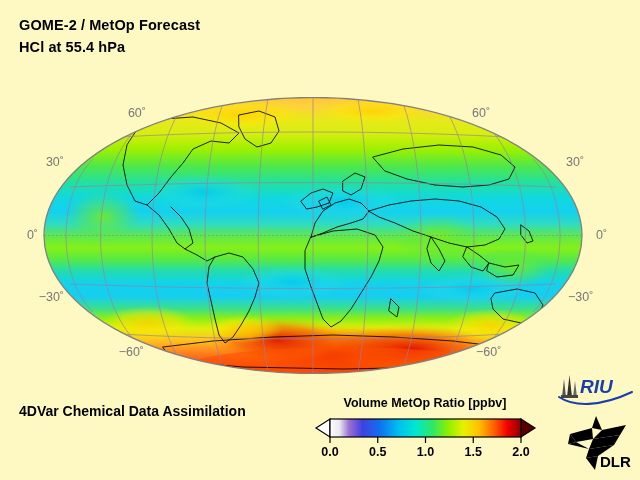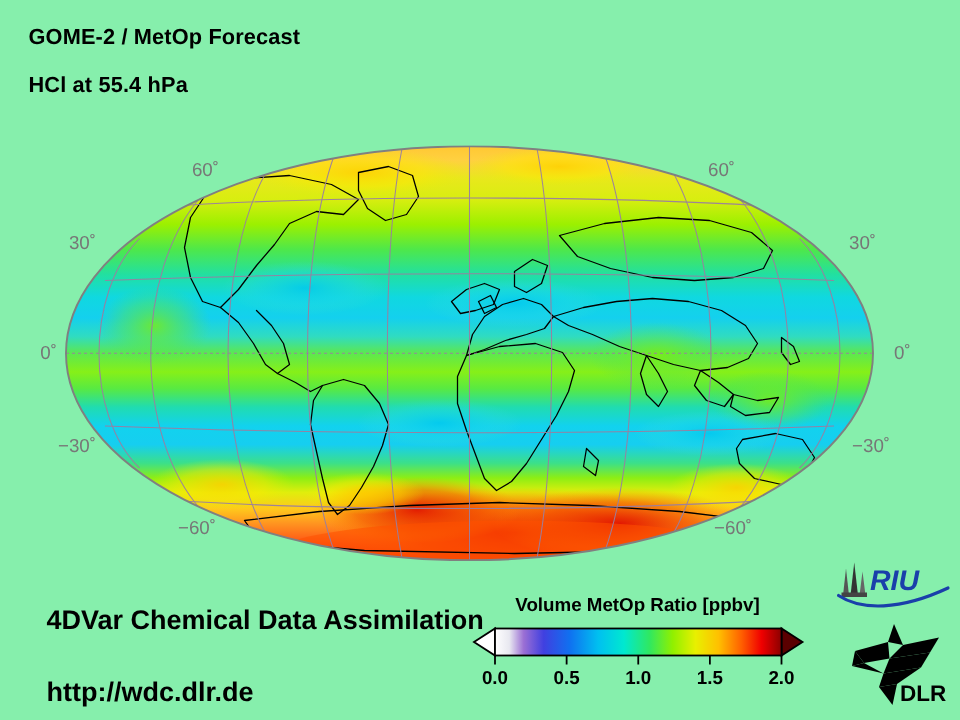--- a/index.html
+++ b/index.html
@@ -1,42 +1,42 @@
 <!DOCTYPE html>
 <html><head>
 <meta charset="utf-8">
 <style>
   html,body{margin:0;padding:0;background:#ffffff;}
   body{
     width:640px;height:480px;position:relative;overflow:hidden;
     font-family:"Liberation Sans","DejaVu Sans",sans-serif;
     color:#000;
   }
-  #figure{position:absolute;left:0;top:0;width:640px;height:480px;background:#86efac;}
+  #figure{position:absolute;left:0;top:0;width:640px;height:480px;background:#fef9c3;}
 
   
   .hdr{position:absolute;font-size:14.5px;font-weight:bold;letter-spacing:.1px;white-space:nowrap;}
   #title-line1{left:19px;top:17px;}
-  #title-line2{left:19px;top:39px;margin-top:10px;}
+  #title-line2{left:19px;top:39px;}
   #datetime{right:19px;top:17px;text-align:right;}
 
   
   #map-area{position:absolute;left:43px;top:97px;width:540px;height:277px;}
   #map-svg{display:block;width:540px;height:277px;}
 
   
   .lat-label{
     position:absolute;font-size:12.5px;color:#777777;white-space:nowrap;
     font-family:"Liberation Sans","DejaVu Sans",sans-serif;
   }
   .lat-left{text-align:right;}
   .lat-right{text-align:left;}
 
   
-  .foot{position:absolute;left:19px;font-size:18px;font-weight:bold;white-space:nowrap;margin-left:12px;}
+  .foot{position:absolute;left:19px;font-size:14px;font-weight:bold;white-space:nowrap;}
   #foot1{top:403px;}
   #foot2{top:427px;}
   #foot3{top:451px;}
 
   
   #cbar-block{position:absolute;left:300px;top:396px;width:250px;height:78px;}
   #cbar-title{
     position:absolute;left:0;top:0;width:250px;text-align:center;
     font-size:12.5px;font-weight:bold;white-space:nowrap;
   }
@@ -226,21 +226,20 @@
   <div class="lat-label lat-left" style="left:8px;top:290px;width:56px;">−30˚</div>
   <div class="lat-label lat-left" style="left:88px;top:345px;width:56px;">−60˚</div>
 
   <div class="lat-label lat-right" style="left:472px;top:106px;width:48px;">60˚</div>
   <div class="lat-label lat-right" style="left:566px;top:155px;width:48px;">30˚</div>
   <div class="lat-label lat-right" style="left:596px;top:228px;width:48px;">0˚</div>
   <div class="lat-label lat-right" style="left:568px;top:290px;width:58px;">−30˚</div>
   <div class="lat-label lat-right" style="left:476px;top:345px;width:58px;">−60˚</div>
 
   <div class="foot" id="foot1">4DVar Chemical Data Assimilation</div>
-  <div class="foot" id="foot3">http://wdc.dlr.de</div>
 
   <div id="cbar-block">
     <div id="cbar-title">Volume MetOp Ratio [ppbv]</div>
 
     <svg id="cbar-svg" width="250" height="30" viewBox="0 0 250 30">
       <defs>
         <linearGradient id="cbGrad" x1="0" y1="0" x2="1" y2="0">
           <stop offset="0.00" stop-color="#ffffff"></stop>
           <stop offset="0.05" stop-color="#e8e8f0"></stop>
           <stop offset="0.10" stop-color="#9b6fd4"></stop>

